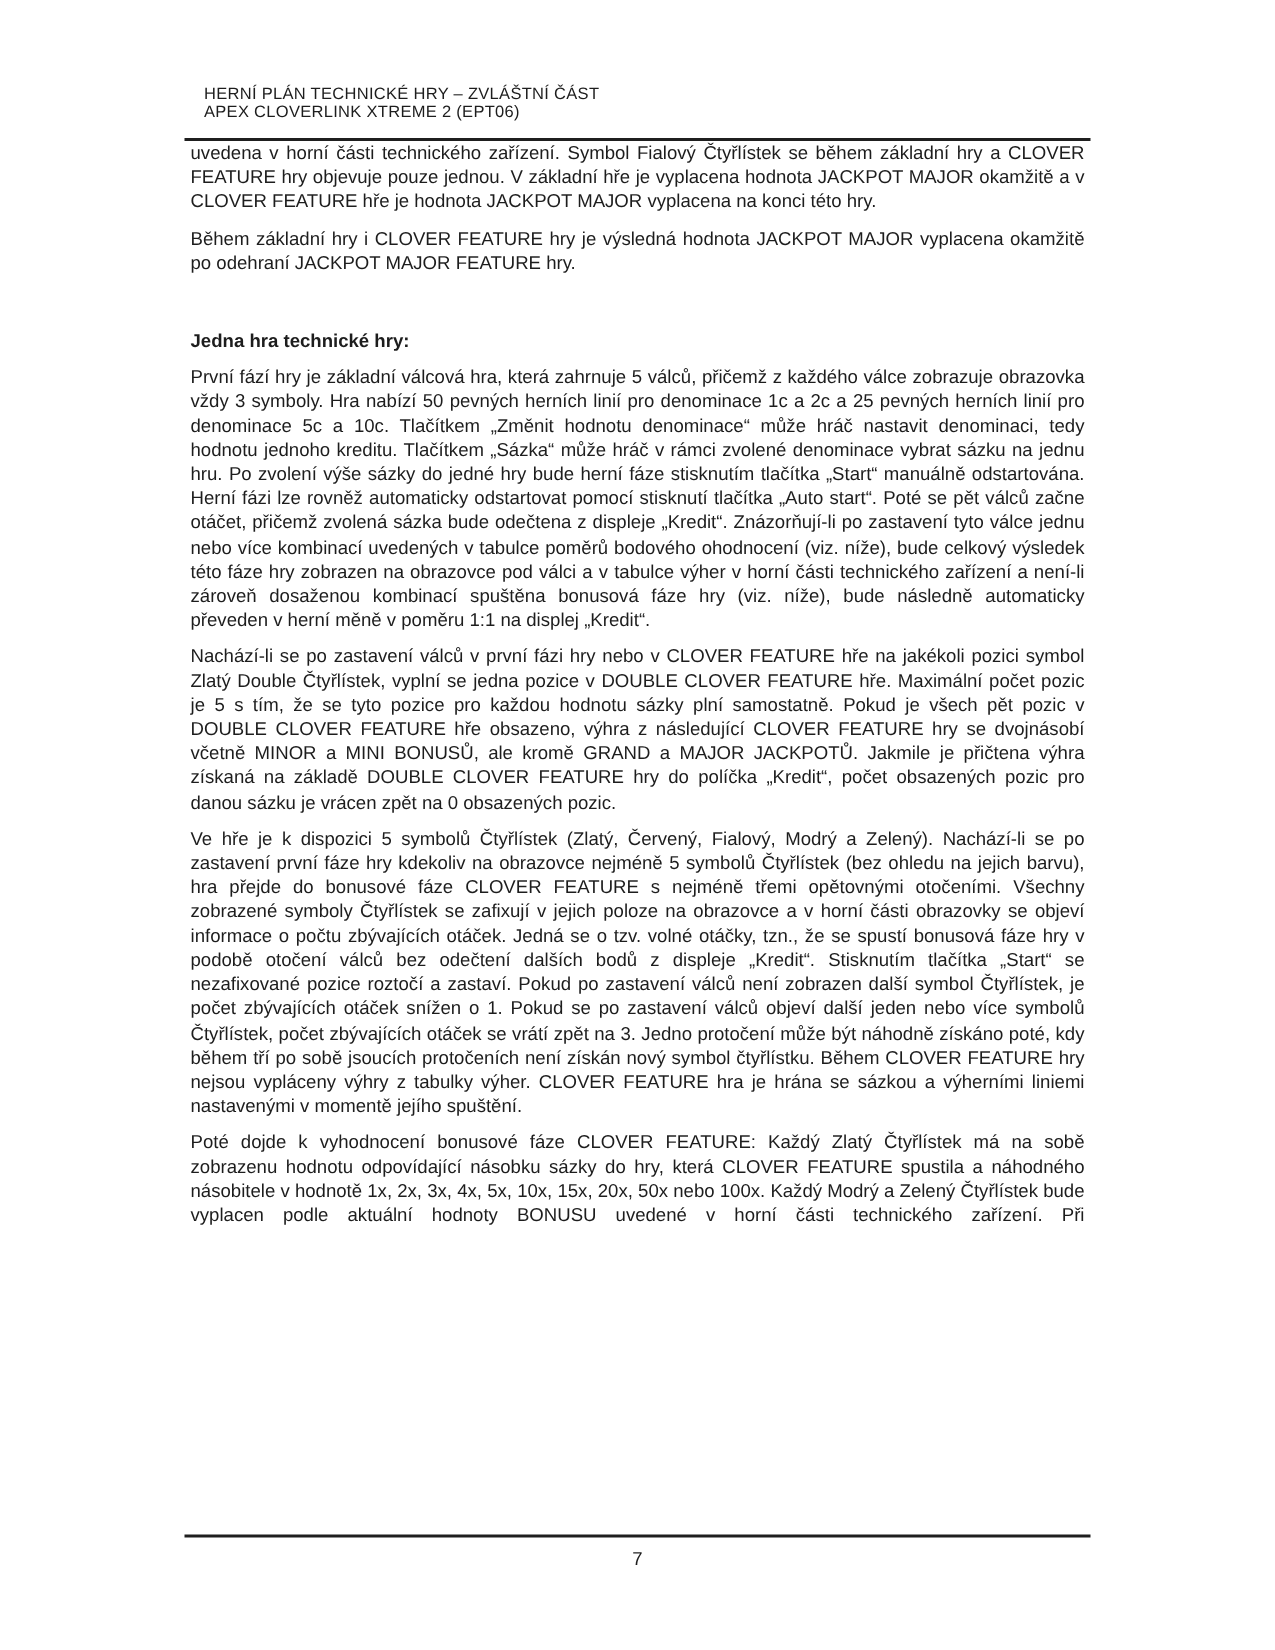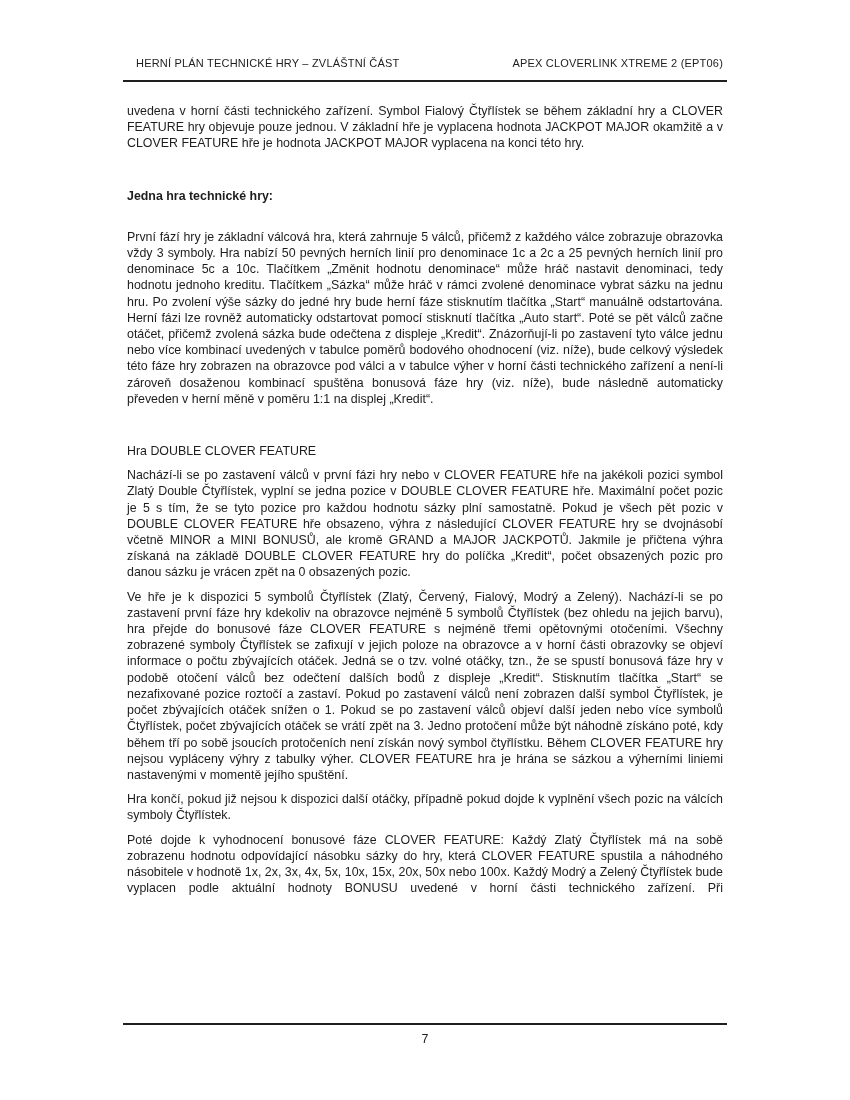--- a/index.html
+++ b/index.html
@@ -21,43 +21,44 @@
     margin: 0 auto;
   }
   .running-header {
     display: flex;
     justify-content: space-between;
     align-items: baseline;
     padding: 57px 0 0 9px;
     font-size: 11px;
     letter-spacing: 0.2px;
     white-space: nowrap;
+    flex-direction: column;
   }
   .header-rule {
     height: 0;
     border-top: 2px solid #1f1f1f;
     margin: 11px -4px 0 -4px;
   }
   .body-text {
-    padding-top: 21px;
+    padding-top: 0;
     font-size: 12.4px;
     line-height: 16.2px;
     text-align: justify;
   }
   .para {
     margin: 0 0 8px 0;
   }
   .para.justify-last {
     text-align-last: justify;
   }
   .heading {
     margin: 36px 0 8px 0;
   }
   .heading-bold {
-    margin: 36px 0 25px 0;
+    margin: 36px 0 8px 0;
     font-weight: bold;
   }
   .footer {
     position: absolute;
     top: 1023px;
     left: 123px;
     width: 604px;
   }
   .footer-rule {
     height: 0;
@@ -76,32 +77,31 @@
   <div class="sheet">
 
     <div class="running-header">
       <span>HERNÍ PLÁN TECHNICKÉ HRY – ZVLÁŠTNÍ ČÁST</span>
       <span>APEX CLOVERLINK XTREME 2 (EPT06)</span>
     </div>
     <div class="header-rule"></div>
 
     <div class="body-text">
       <p class="para">uvedena v horní části technického zařízení. Symbol Fialový Čtyřlístek se během základní hry a CLOVER FEATURE hry objevuje pouze jednou. V základní hře je vyplacena hodnota JACKPOT MAJOR okamžitě a v CLOVER FEATURE hře je hodnota JACKPOT MAJOR vyplacena na konci této hry.</p>
+      <p class="para">Během základní hry i CLOVER FEATURE hry je výsledná hodnota JACKPOT MAJOR vyplacena okamžitě po odehraní JACKPOT MAJOR FEATURE hry.</p>
 
       <p class="heading-bold">Jedna hra technické hry:</p>
 
       <p class="para">První fází hry je základní válcová hra, která zahrnuje 5 válců, přičemž z každého válce zobrazuje obrazovka vždy 3 symboly. Hra nabízí 50 pevných herních linií pro denominace 1c a 2c a 25 pevných herních linií pro denominace 5c a 10c. Tlačítkem „Změnit hodnotu denominace“ může hráč nastavit denominaci, tedy hodnotu jednoho kreditu. Tlačítkem „Sázka“ může hráč v rámci zvolené denominace vybrat sázku na jednu hru. Po zvolení výše sázky do jedné hry bude herní fáze stisknutím tlačítka „Start“ manuálně odstartována. Herní fázi lze rovněž automaticky odstartovat pomocí stisknutí tlačítka „Auto start“. Poté se pět válců začne otáčet, přičemž zvolená sázka bude odečtena z displeje „Kredit“. Znázorňují-li po zastavení tyto válce jednu nebo více kombinací uvedených v tabulce poměrů bodového ohodnocení (viz. níže), bude celkový výsledek této fáze hry zobrazen na obrazovce pod válci a v tabulce výher v horní části technického zařízení a není-li zároveň dosaženou kombinací spuštěna bonusová fáze hry (viz. níže), bude následně automaticky převeden v herní měně v poměru 1:1 na displej „Kredit“.</p>
 
-      <p class="heading">Hra DOUBLE CLOVER FEATURE</p>
 
       <p class="para">Nachází-li se po zastavení válců v první fázi hry nebo v CLOVER FEATURE hře na jakékoli pozici symbol Zlatý Double Čtyřlístek, vyplní se jedna pozice v DOUBLE CLOVER FEATURE hře. Maximální počet pozic je 5 s tím, že se tyto pozice pro každou hodnotu sázky plní samostatně. Pokud je všech pět pozic v DOUBLE CLOVER FEATURE hře obsazeno, výhra z následující CLOVER FEATURE hry se dvojnásobí včetně MINOR a MINI BONUSŮ, ale kromě GRAND a MAJOR JACKPOTŮ. Jakmile je přičtena výhra získaná na základě DOUBLE CLOVER FEATURE hry do políčka „Kredit“, počet obsazených pozic pro danou sázku je vrácen zpět na 0 obsazených pozic.</p>
 
 
       <p class="para">Ve hře je k dispozici 5 symbolů Čtyřlístek (Zlatý, Červený, Fialový, Modrý a Zelený). Nachází-li se po zastavení první fáze hry kdekoliv na obrazovce nejméně 5 symbolů Čtyřlístek (bez ohledu na jejich barvu), hra přejde do bonusové fáze CLOVER FEATURE s nejméně třemi opětovnými otočeními. Všechny zobrazené symboly Čtyřlístek se zafixují v jejich poloze na obrazovce a v horní části obrazovky se objeví informace o počtu zbývajících otáček. Jedná se o tzv. volné otáčky, tzn., že se spustí bonusová fáze hry v podobě otočení válců bez odečtení dalších bodů z displeje „Kredit“. Stisknutím tlačítka „Start“ se nezafixované pozice roztočí a zastaví. Pokud po zastavení válců není zobrazen další symbol Čtyřlístek, je počet zbývajících otáček snížen o 1. Pokud se po zastavení válců objeví další jeden nebo více symbolů Čtyřlístek, počet zbývajících otáček se vrátí zpět na 3. Jedno protočení může být náhodně získáno poté, kdy během tří po sobě jsoucích protočeních není získán nový symbol čtyřlístku. Během CLOVER FEATURE hry nejsou vypláceny výhry z tabulky výher. CLOVER FEATURE hra je hrána se sázkou a výherními liniemi nastavenými v momentě jejího spuštění.</p>
-      <p class="para">Hra končí, pokud již nejsou k dispozici další otáčky, případně pokud dojde k vyplnění všech pozic na válcích symboly Čtyřlístek.</p>
       <p class="para justify-last">Poté dojde k vyhodnocení bonusové fáze CLOVER FEATURE: Každý Zlatý Čtyřlístek má na sobě zobrazenu hodnotu odpovídající násobku sázky do hry, která CLOVER FEATURE spustila a náhodného násobitele v hodnotě 1x, 2x, 3x, 4x, 5x, 10x, 15x, 20x, 50x nebo 100x. Každý Modrý a Zelený Čtyřlístek bude vyplacen podle aktuální hodnoty BONUSU uvedené v horní části technického zařízení. Při</p>
     </div>
   </div>
 
   <div class="footer">
     <div class="footer-rule"></div>
     <div class="page-number">7</div>
   </div>
 </div>
 

